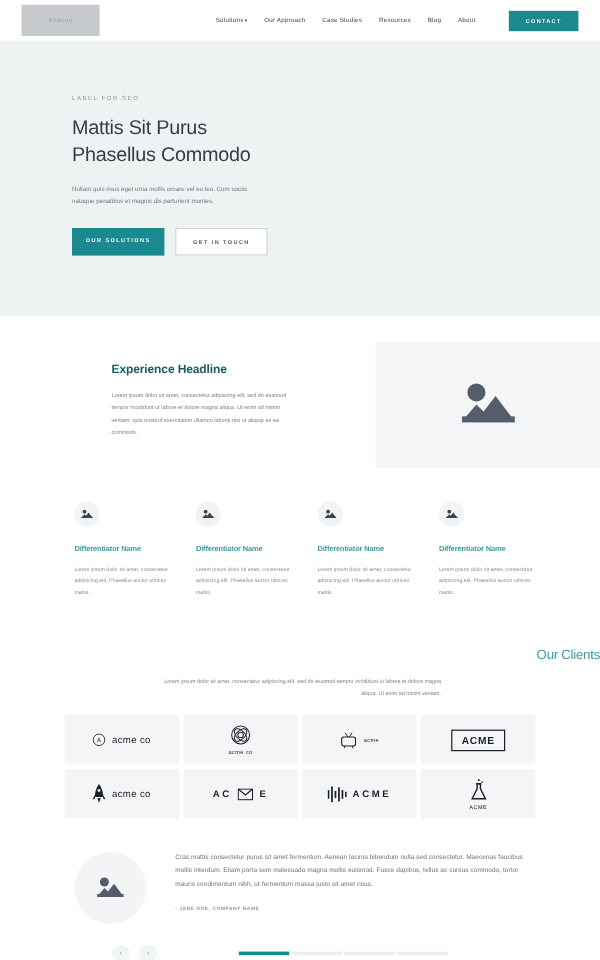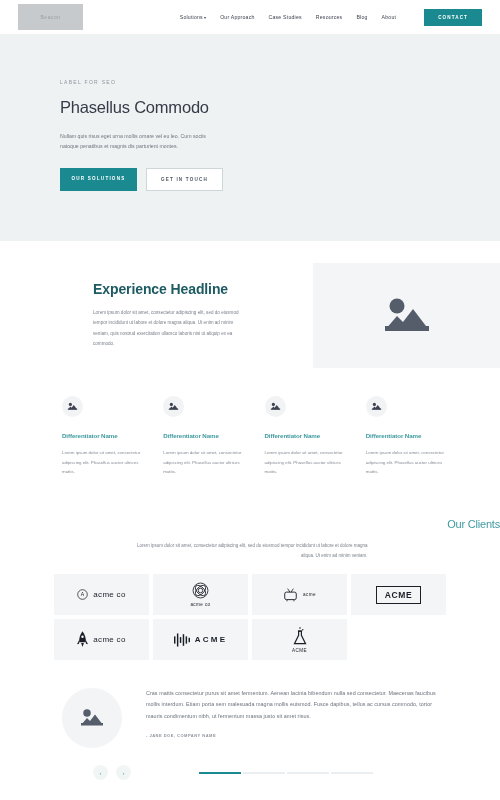--- a/index.html
+++ b/index.html
@@ -23,21 +23,21 @@
               letter-spacing:-.2px;margin-bottom:12px;}
   .hero-copy{font-size:5.2px;line-height:2.05;color:#6e767f;max-width:160px;margin-bottom:16px;}
   .hero-btns{display:flex;gap:9px;}
   .btn{font-size:4.6px;letter-spacing:1.2px;padding:8px 0;width:77px;text-align:center;font-weight:bold;}
   .btn-primary{background:#1a8a90;color:#fff;}
   .btn-ghost{background:#fff;color:#4f5762;border:1px solid #cfd6d8;}
 
   
   .experience{display:flex;padding:22px 0 0 0;}
   .exp-text{padding:18px 22px 0 93px;flex:1;}
-  .exp-title{font-size:14px;color:#1d5b63;font-weight:bold;margin-bottom:11px;letter-spacing:-.1px;}
+  .exp-title{font-size:10px;color:#1d5b63;font-weight:bold;margin-bottom:11px;letter-spacing:-.1px;}
   .exp-copy{font-size:4.6px;line-height:2.25;color:#7b828b;max-width:146px;}
   .exp-img{width:187px;height:105px;background:#f3f5f6;display:flex;
            align-items:center;justify-content:center;flex-shrink:0;}
 
   
   .diffs{display:flex;padding:28px 55px 0 62px;gap:22px;}
   .diff{width:88px;}
   .diff-badge{width:21px;height:21px;border-radius:50%;background:#f1f3f5;
               display:flex;align-items:center;justify-content:center;margin-bottom:15px;}
   .diff-title{font-size:6.2px;color:#3f9aa0;font-weight:bold;margin-bottom:9px;letter-spacing:-.1px;}
@@ -88,20 +88,21 @@
     <div class="nav-item">Resources</div>
     <div class="nav-item">Blog</div>
     <div class="nav-item">About</div>
     <div class="contact-btn">CONTACT</div>
   </div>
 </div>
 
 <div class="hero">
   <div class="hero-label">LABEL FOR SEO</div>
   <div class="hero-title">
+    <div>Mattis Sit Purus</div>
     <div>Phasellus Commodo</div>
   </div>
   <div class="hero-copy">Nullam quis risus eget urna mollis ornare vel eu leo. Cum sociis natoque penatibus et magnis dis parturient montes.</div>
   <div class="hero-btns">
     <div class="btn btn-primary">OUR SOLUTIONS</div>
     <div class="btn btn-ghost">GET IN TOUCH</div>
   </div>
 </div>
 
 <div class="experience">
@@ -207,20 +208,28 @@
       <svg width="11" height="17" viewBox="0 0 16 24">
         <path d="M8 0 C12 5 13 11 13 16 L3 16 C3 11 4 5 8 0 Z" fill="#1b1f27"></path>
         <path d="M3 13 L0 19 L3 18 Z" fill="#1b1f27"></path>
         <path d="M13 13 L16 19 L13 18 Z" fill="#1b1f27"></path>
         <path d="M6 17 L10 17 L8 23 Z" fill="#1b1f27"></path>
         <circle cx="8" cy="8" r="1.8" fill="#f3f5f6"></circle>
       </svg>
       <span class="logo-word">acme co</span>
     </div>
 
+    <div class="logo-cell">
+      <span class="logo-word-wide">AC</span>
+      <svg width="13" height="10" viewBox="0 0 26 20">
+        <rect x="1" y="1" width="24" height="18" fill="none" stroke="#1b1f27" stroke-width="2"></rect>
+        <path d="M1 1 L13 11 L25 1" fill="none" stroke="#1b1f27" stroke-width="2"></path>
+      </svg>
+      <span class="logo-word-wide">E</span>
+    </div>
 
     <div class="logo-cell">
       <svg width="16" height="14" viewBox="0 0 22 18">
         <rect x="0" y="4" width="2" height="10" fill="#1b1f27"></rect>
         <rect x="4" y="0" width="2" height="18" fill="#1b1f27"></rect>
         <rect x="8" y="5" width="2" height="8" fill="#1b1f27"></rect>
         <rect x="12" y="1" width="2" height="16" fill="#1b1f27"></rect>
         <rect x="16" y="4" width="2" height="10" fill="#1b1f27"></rect>
         <rect x="20" y="6" width="2" height="6" fill="#1b1f27"></rect>
       </svg>

